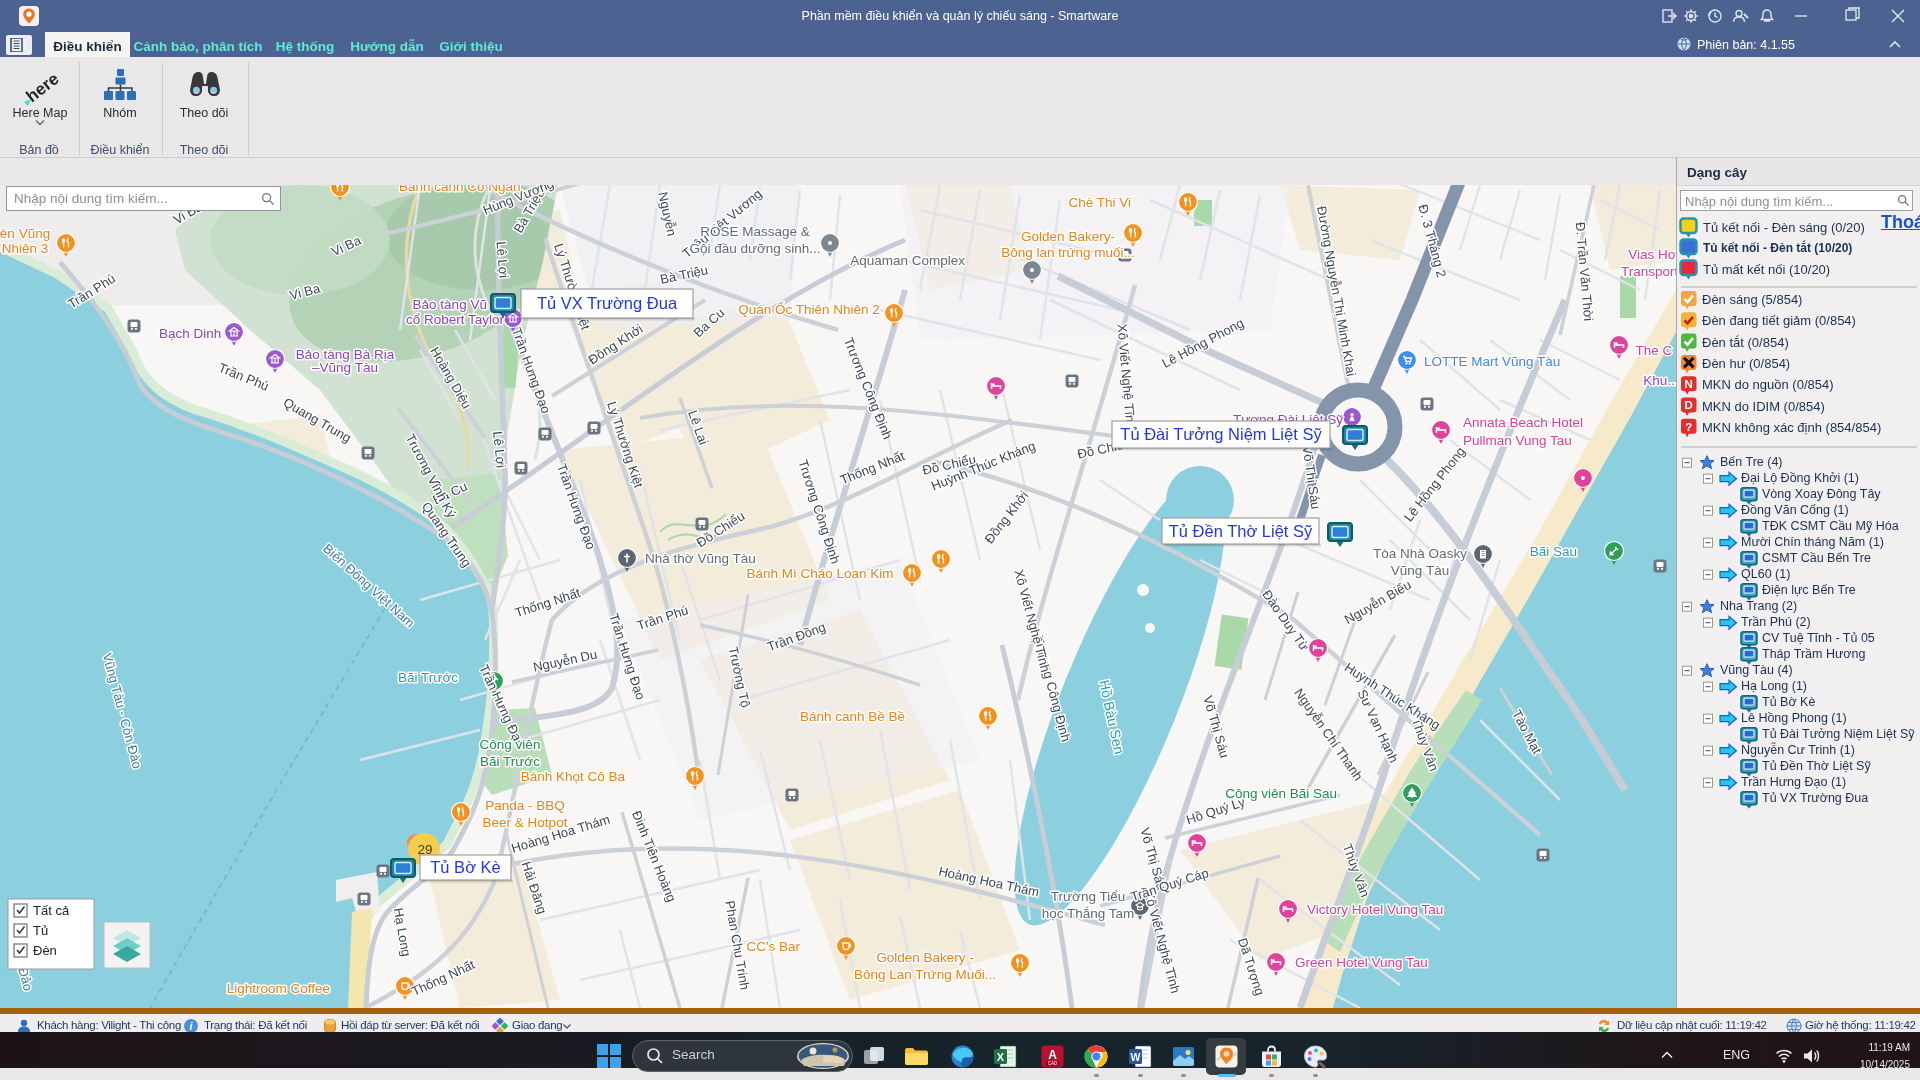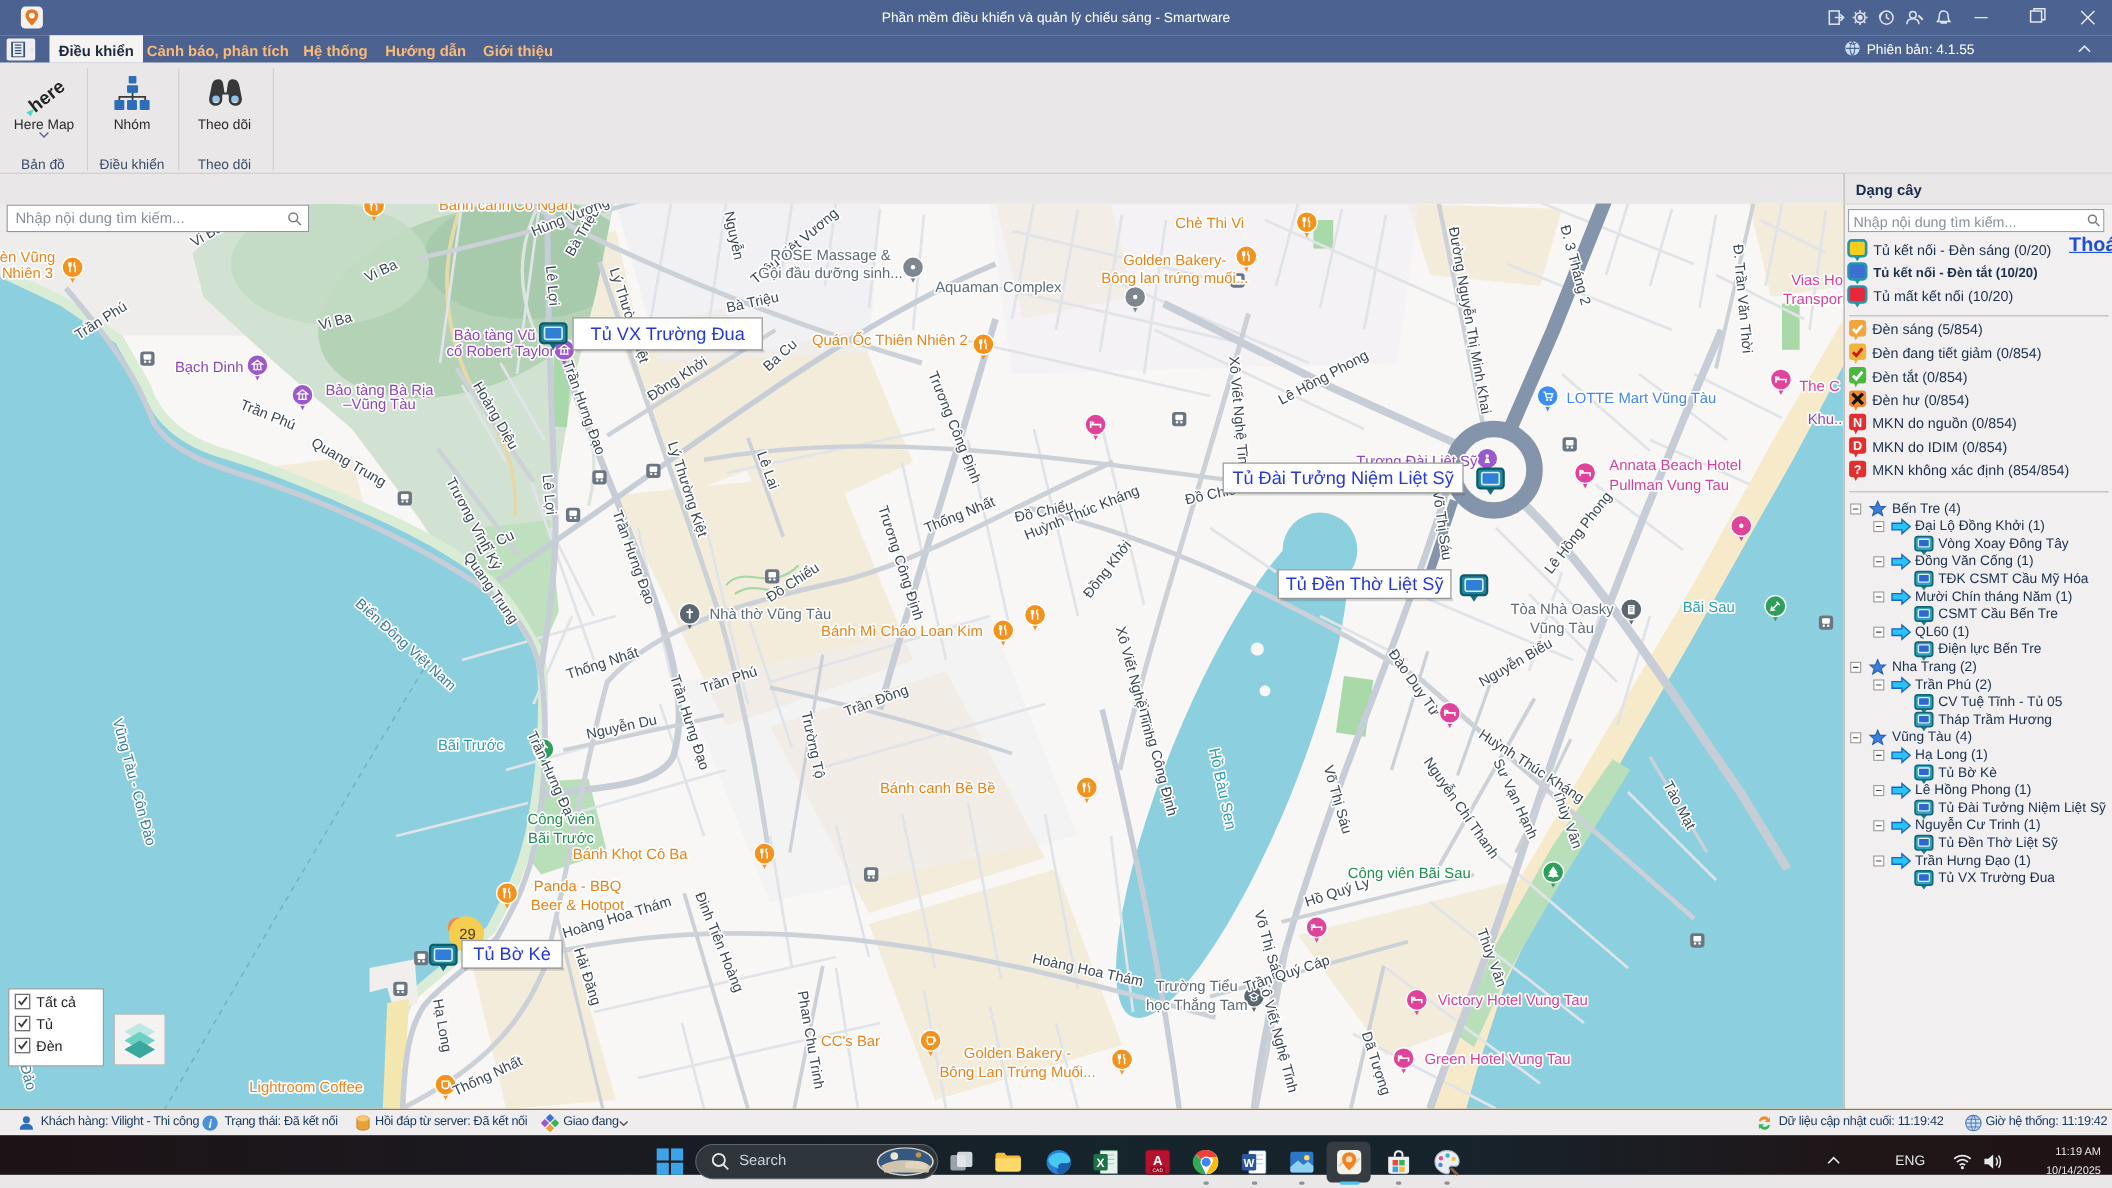--- a/index.html
+++ b/index.html
@@ -4,24 +4,24 @@
 *{margin:0;padding:0;box-sizing:border-box}
 html,body{width:1920px;height:1080px;overflow:hidden;font-family:"Liberation Sans",sans-serif}
 .abs{position:absolute}
 #root{position:relative;width:1920px;height:1080px;background:#e9e7e8}
 #titlebar{left:0;top:0;width:1920px;height:32px;background:#4c6391;color:#fff}
 #tabrow{left:0;top:32px;width:1920px;height:25px;background:#4c6391}
 #ribbon{left:0;top:57px;width:1920px;height:101px;background:#e9e7e8;border-bottom:1px solid #cfcbcd}
 #maptabs{left:0;top:158px;width:1676px;height:27px;background:#e3e0e1}
 #mapv{left:0;top:185px;width:1676px;height:823px}
 #rpanel{left:1676px;top:158px;width:244px;height:850px;background:#f1efef;border-left:1px solid #aba7a9}
-#statusbar{left:0;top:1008px;width:1920px;height:24px;background:#efedee;border-top:1px solid #a16207;color:#17375e;font-size:11.5px;letter-spacing:-0.3px}
+#statusbar{left:0;top:1008px;width:1920px;height:24px;background:#efedee;border-top:6px solid #a16207;color:#17375e;font-size:11.5px;letter-spacing:-0.3px}
 #statusbar div{white-space:nowrap}
 #taskbar{left:0;top:1032px;width:1920px;height:36px;background:linear-gradient(90deg,#1d1316 0%,#1a1a20 28%,#16242c 52%,#18232b 70%,#1f1517 88%,#201315 100%)}
-.ttab{position:absolute;top:4px;height:21px;color:#fdba74;font-weight:bold;font-size:13.5px;text-align:center;line-height:21px}
+.ttab{position:absolute;top:4px;height:21px;color:#5eead4;font-weight:bold;font-size:13.5px;text-align:center;line-height:21px}
 .glab{position:absolute;top:86px;font-size:12.5px;color:#3d4d68;text-align:center}
 .gsep{position:absolute;top:5px;height:93px;width:1px;background:#d2ced0}
 .rbtxt{position:absolute;top:49px;font-size:12.5px;color:#2b2b2b;text-align:center}
 .lrow{position:absolute;left:1701px;font-size:13px;color:#1c3050;white-space:nowrap}
 .trow{position:absolute;font-size:12.5px;color:#1c3050;white-space:nowrap}
 </style></head><body>
 <div id="root">
 
 <div class="abs" id="titlebar">
  <svg class="abs" style="left:18px;top:5px" width="22" height="22" viewBox="0 0 22 22">

